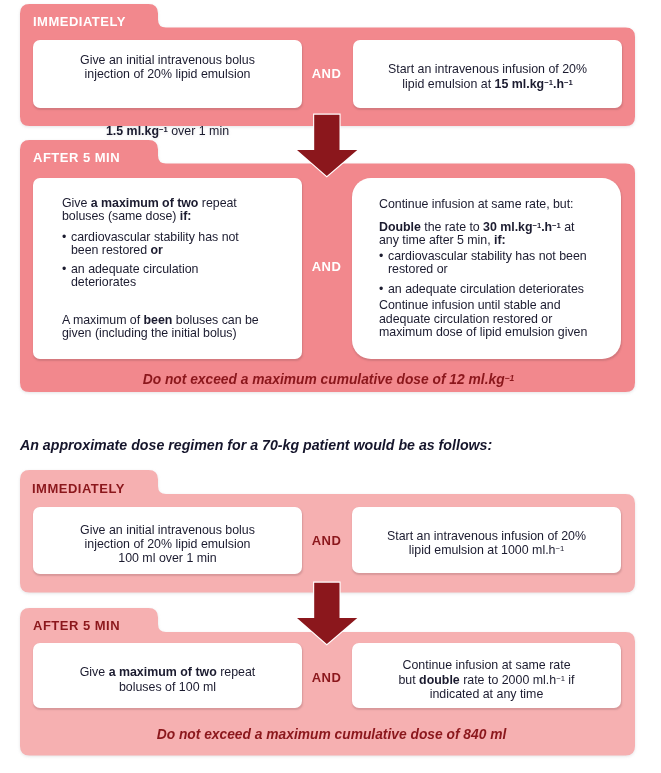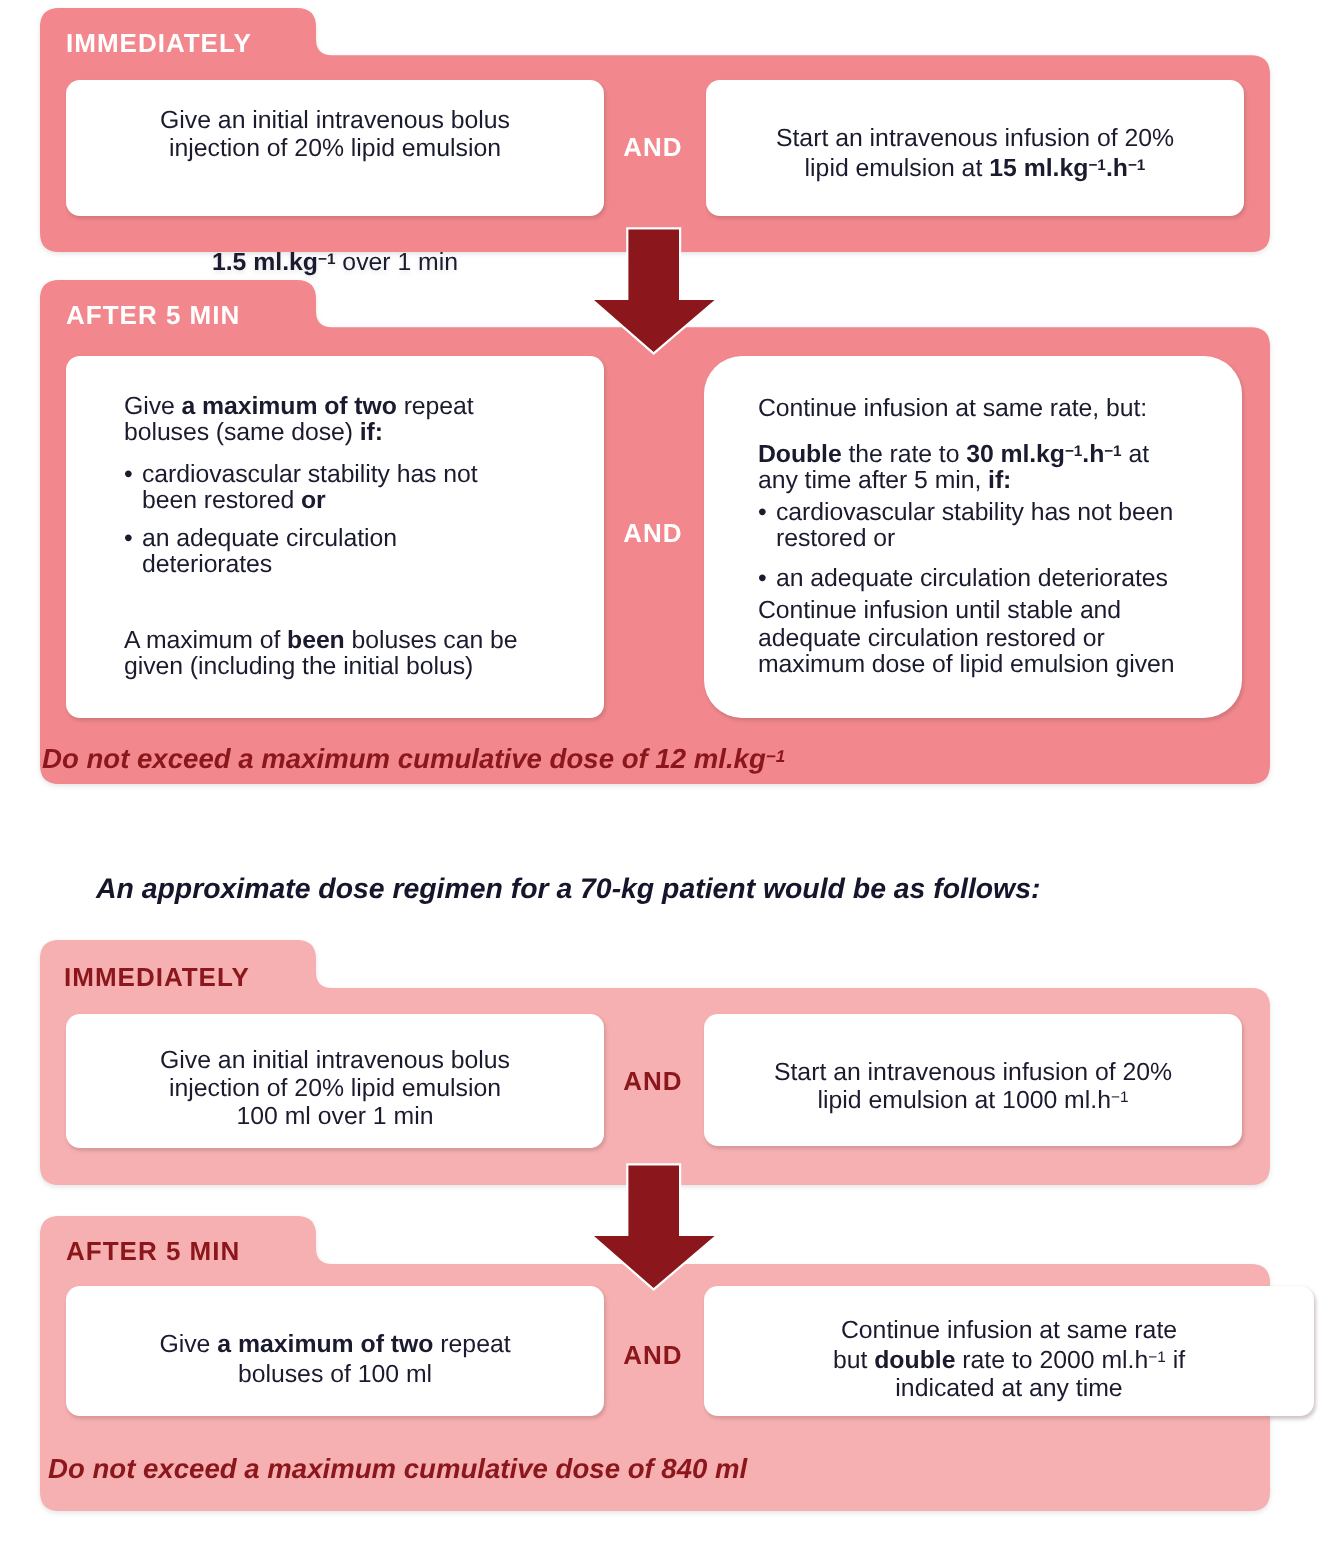--- a/index.html
+++ b/index.html
@@ -12,21 +12,21 @@
   .tab-label{position:absolute;color:#ffffff;font-weight:bold;font-size:13px;
              letter-spacing:0.5px;white-space:nowrap;}
   .card{position:absolute;background:#ffffff;border-radius:7px;box-shadow:0.6px 1.2px 1.6px rgba(110,70,75,0.22);}
   .ctext{position:absolute;left:0;right:0;font-size:12.4px;color:#1B1B2F;
          line-height:14.2px;text-align:center;}
   .ltext{position:absolute;font-size:12.4px;color:#1B1B2F;line-height:13.0px;text-align:left;letter-spacing:-0.03px;}
   .b{font-weight:bold;}
   sup{font-size:62%;vertical-align:baseline;position:relative;top:-0.38em;line-height:0;}
   .and{position:absolute;color:#ffffff;font-weight:bold;font-size:13px;letter-spacing:0.5px;text-align:center;}
   .footer{position:absolute;color:#8B171C;font-weight:bold;font-style:italic;
-          font-size:13.8px;}
+          font-size:13.8px;text-align:center;}
   .caption{position:absolute;color:#15152b;font-weight:bold;font-style:italic;
            font-size:14.2px;white-space:nowrap;}
   .arrow{position:absolute;}
 </style>
 </head>
 <body>
 
 <div class="stage">
     <div class="panel" style="left:20px;top:4px;width:615px;height:122px;">
       <svg width="615" height="122" viewBox="0 0 615 122" style="position:absolute;left:0;top:0;overflow:visible;">
@@ -77,26 +77,26 @@
       <div class="and" style="left:281px;top:63px;width:51px;color:#8B171C;">AND</div>
     </div>
     <div class="panel" style="left:20px;top:608px;width:615px;height:147.5px;">
       <svg width="615" height="147.5" viewBox="0 0 615 147.5" style="position:absolute;left:0;top:0;overflow:visible;">
         <path d="M 9.5 0 L 128.5 0 Q 138 0 138 9.5 L 138 16 Q 138 24 146 24 L 605.5 24 Q 615 24 615 33.5 L 615 138 Q 615 147.5 605.5 147.5 L 9.5 147.5 Q 0 147.5 0 138 L 0 9.5 Q 0 0 9.5 0 Z" fill="#F6B0B1"></path>
       </svg>
       <div class="tab-label" style="left:13px;top:10px;color:#8B171C;">AFTER 5 MIN</div>
       <div class="card" style="left:13px;top:35.4px;width:269px;height:65px;">
         <div class="ctext" style="top: 22px; line-height: 14.2px;">Give <span class="b">a maximum of two</span> repeat<br>boluses of 100 ml</div>
       </div>
-      <div class="card" style="left:332px;top:35.4px;width:269px;height:65px;padding-left:36px;">
+      <div class="card" style="left:332px;top:35.4px;width:269px;height:65px;">
         <div class="ctext" style="top: 14.6px; line-height: 14.6px;">Continue infusion at same rate<br>but <span class="b">double</span> rate to 2000 ml.h<sup>−1</sup> if<br>indicated at any time</div>
       </div>
       <div class="and" style="left:281px;top:61.5px;width:51px;color:#8B171C;">AND</div>
       <div class="footer" style="left:4px;top:119.4px;width:615px;">Do not exceed a maximum cumulative dose of 840 ml</div>
     </div>
-    <div class="caption" style="left:20px;top:437px;margin-left:28px;">An approximate dose regimen for a 70-kg patient would be as follows:</div>
+    <div class="caption" style="left:20px;top:437px;">An approximate dose regimen for a 70-kg patient would be as follows:</div>
     <svg class="arrow" width="66" height="70" viewBox="0 0 66 70" style="left:295.5px;top:112px;">
       <path d="M18.2 2.7 L43.5 2.7 L43.5 38 L61.3 38 L30.8 64 L1.0 38 L18.2 38 Z" fill="#8B171C" stroke="#ffffff" stroke-width="2.2" stroke-linejoin="miter" paint-order="stroke fill"></path>
     </svg>
     <svg class="arrow" width="66" height="70" viewBox="0 0 66 70" style="left:295.5px;top:580px;">
       <path d="M18.2 2.7 L43.5 2.7 L43.5 38 L61.3 38 L30.8 64 L1.0 38 L18.2 38 Z" fill="#8B171C" stroke="#ffffff" stroke-width="2.2" stroke-linejoin="miter" paint-order="stroke fill"></path>
     </svg>
   </div>
 
 </body></html>

